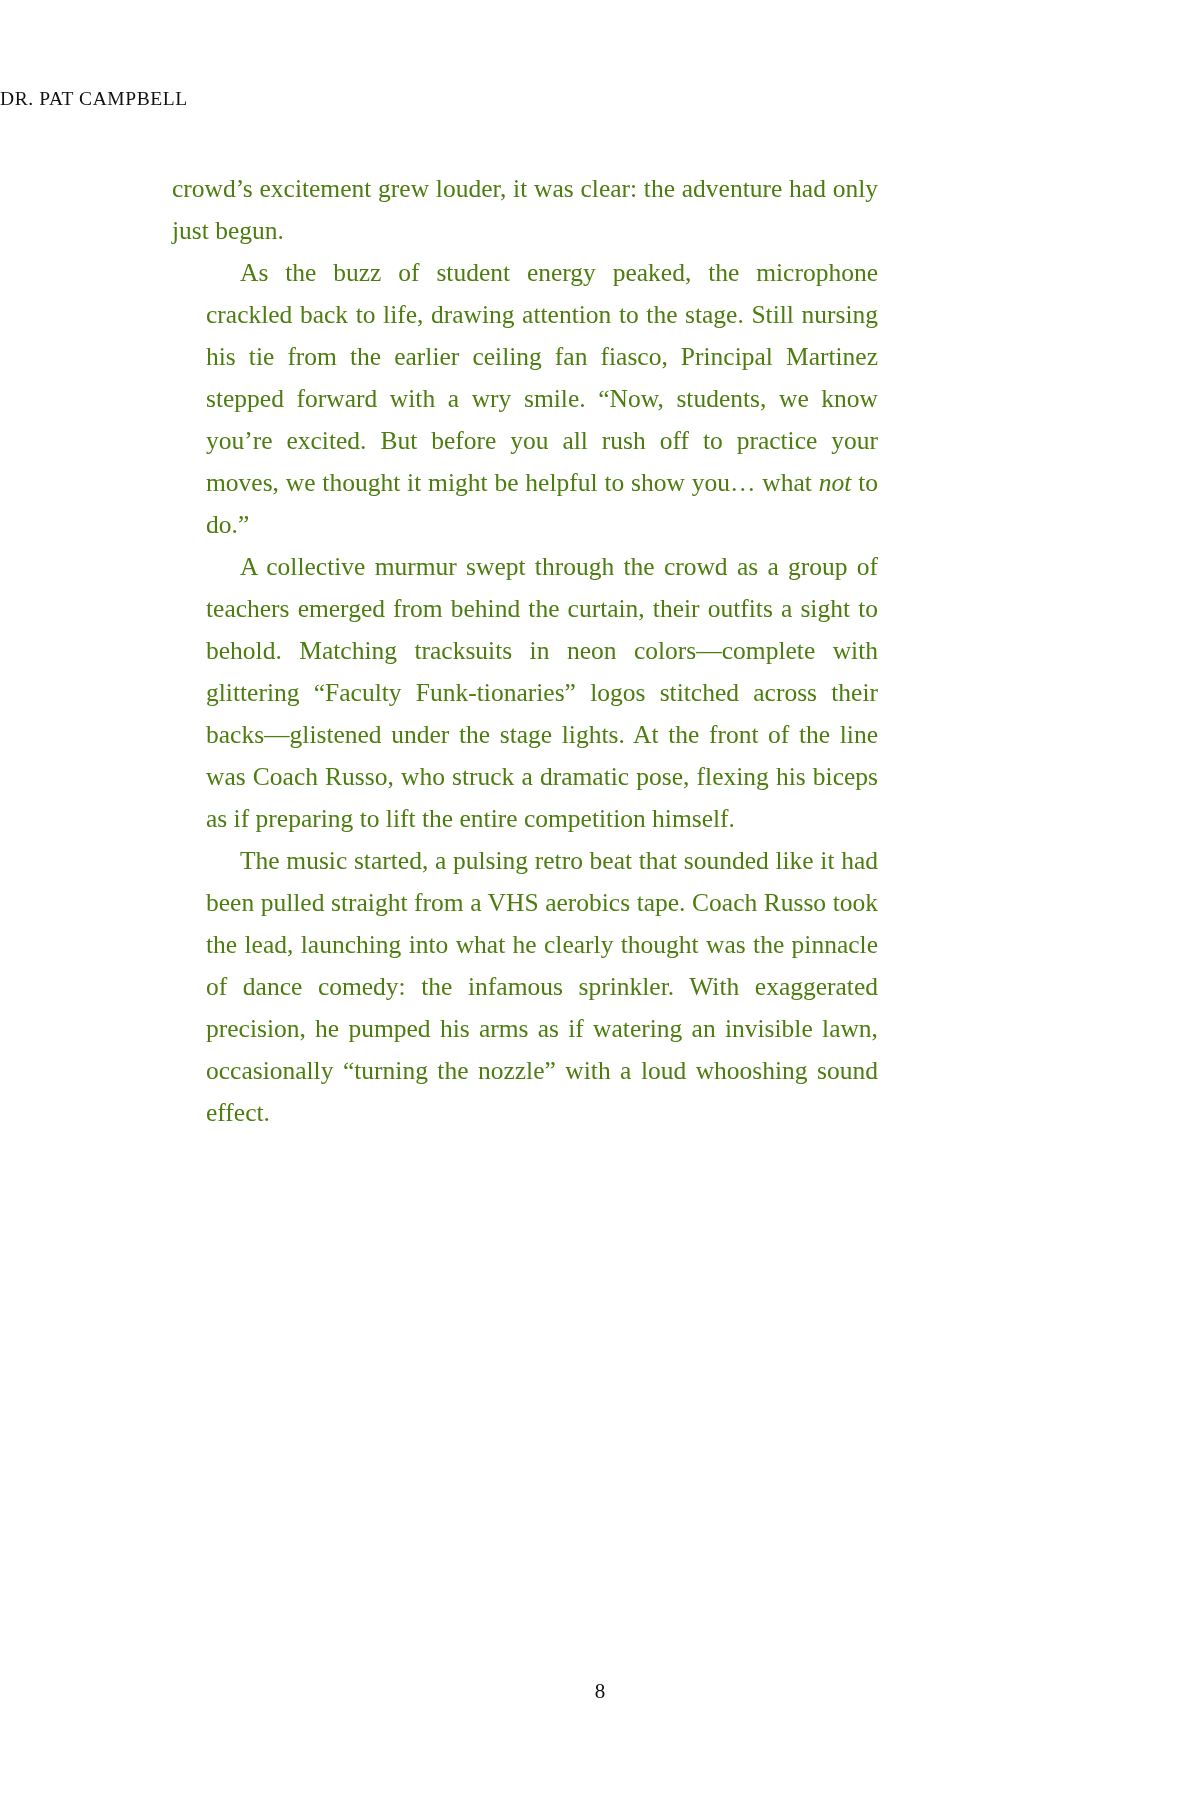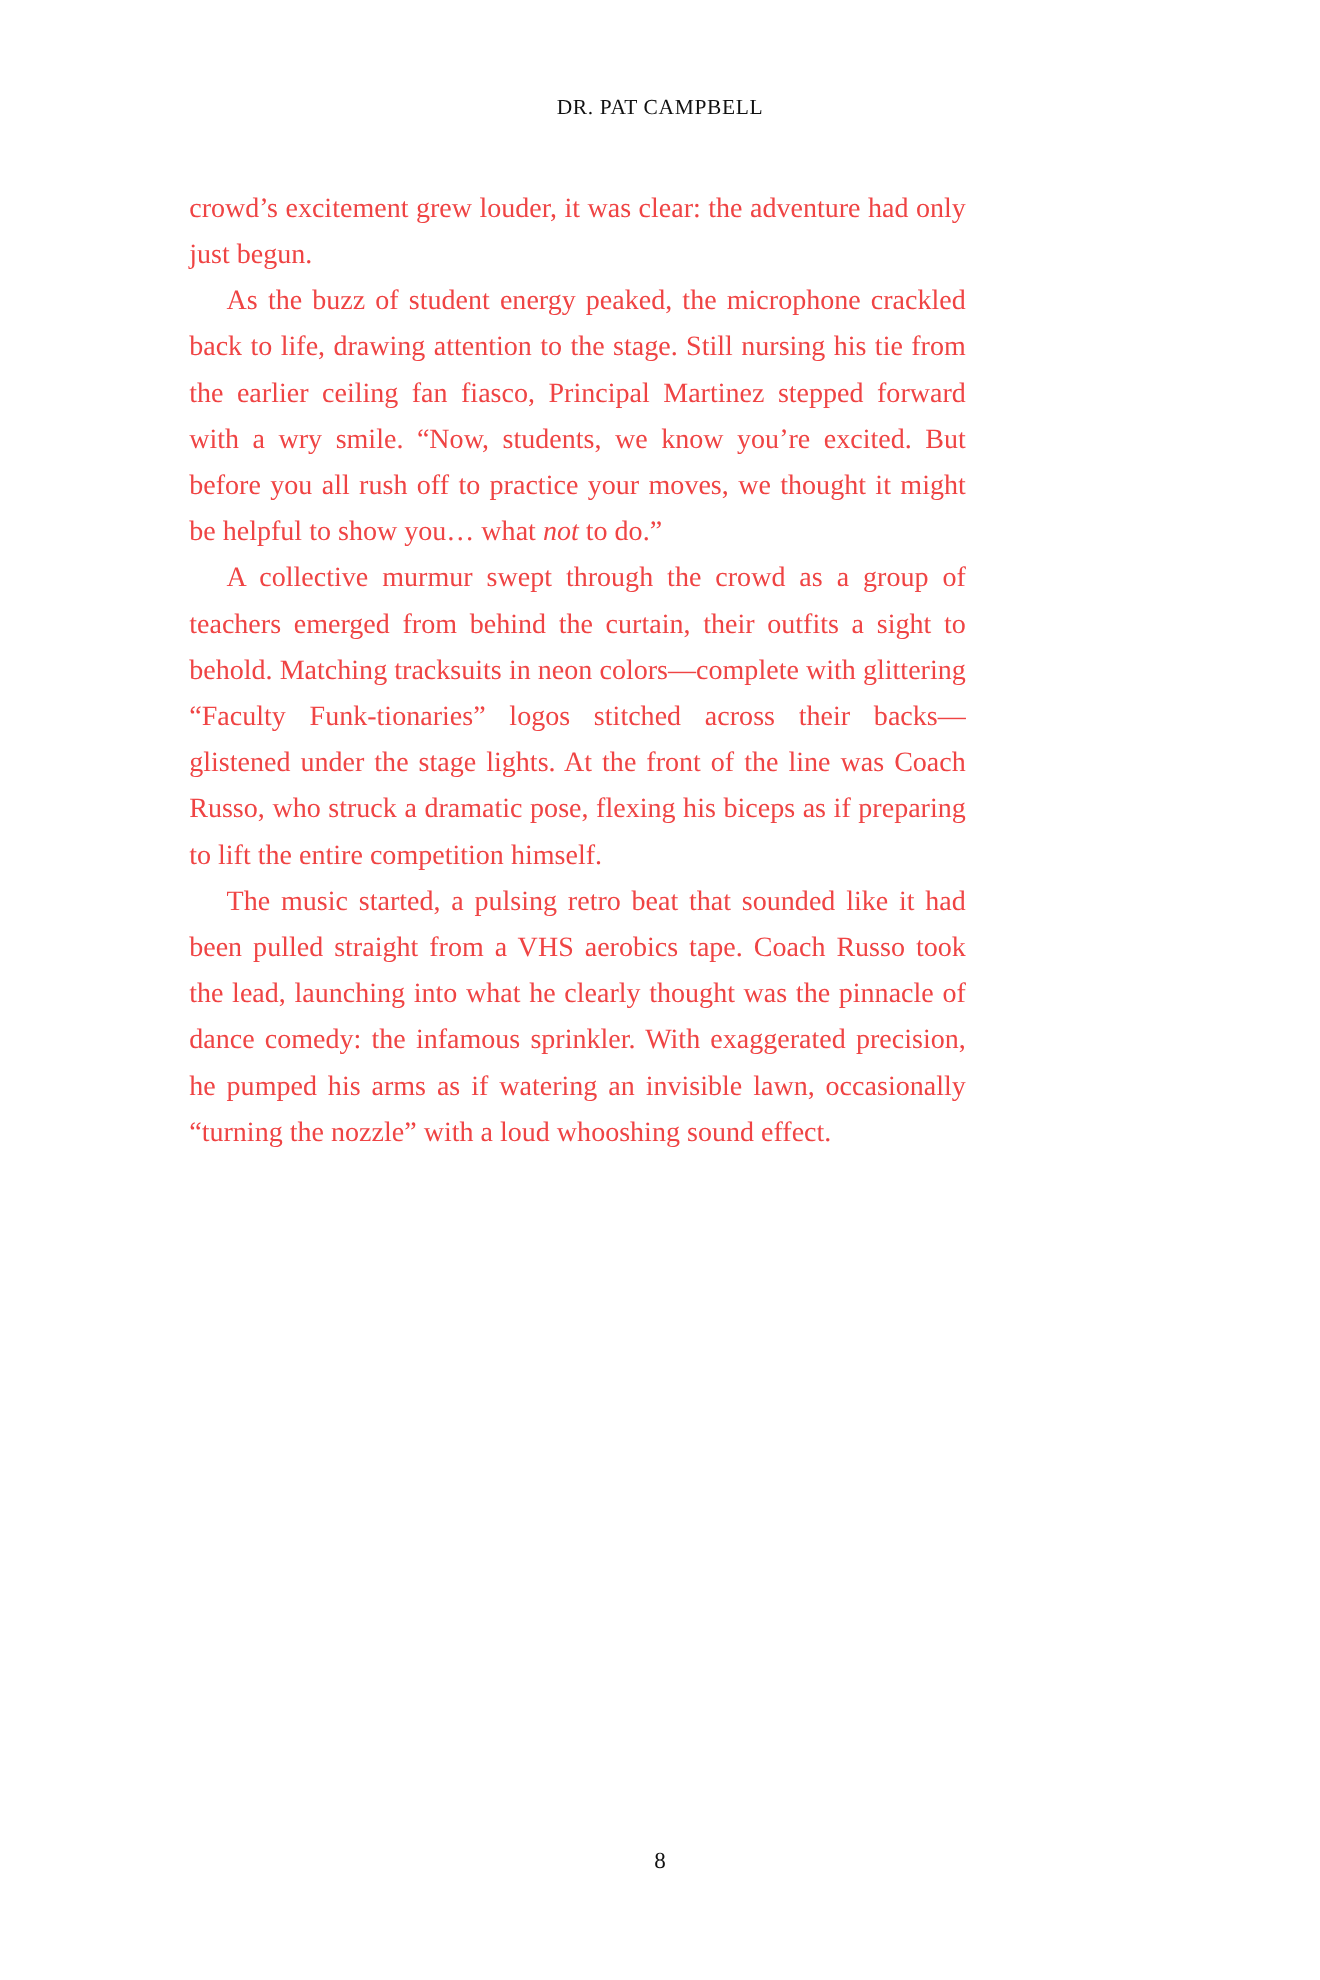--- a/index.html
+++ b/index.html
@@ -18,44 +18,45 @@
   .page {
     position: absolute;
     inset: 0;
     background: #ffffff;
   }
   .running-head {
     position: absolute;
     top: 88px;
     left: 0;
     right: 0;
-    text-align: center;
+    text-align: left;
     font-size: 19.5px;
     letter-spacing: 0.6px;
     font-variant: small-caps;
     text-transform: uppercase;
     color: #111111;
   }
   .text-block {
     position: absolute;
     top: 168px;
     left: 172px;
     width: 706px;
     font-size: 25.5px;
     line-height: 42px;
     text-align: justify;
     text-justify: inter-word;
-    color: #ef4444;
+    color: #4d7c0f;
   }
   .text-block p {
     margin: 0;
     hyphens: none;
   }
   .text-block p + p {
     margin-top: 0px;
+    margin-left: 34px;
   }
   .indent {
     text-indent: 34px;
   }
   .folio {
     position: absolute;
     bottom: 96px;
     left: 0;
     right: 0;
     text-align: center;

